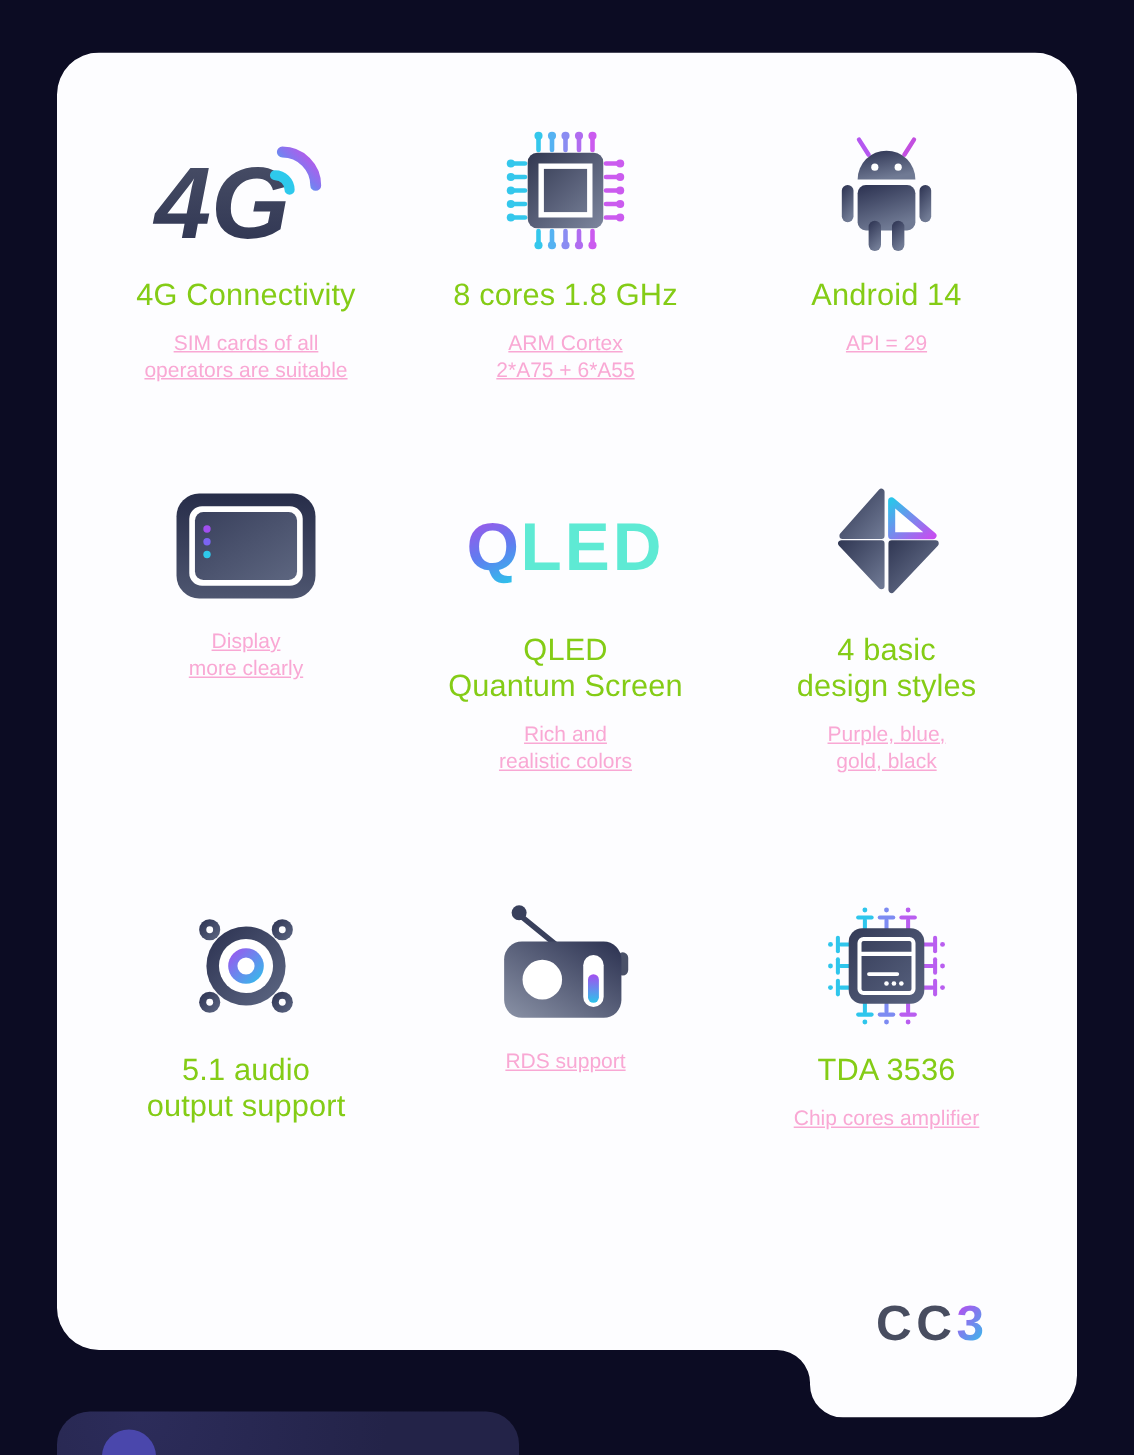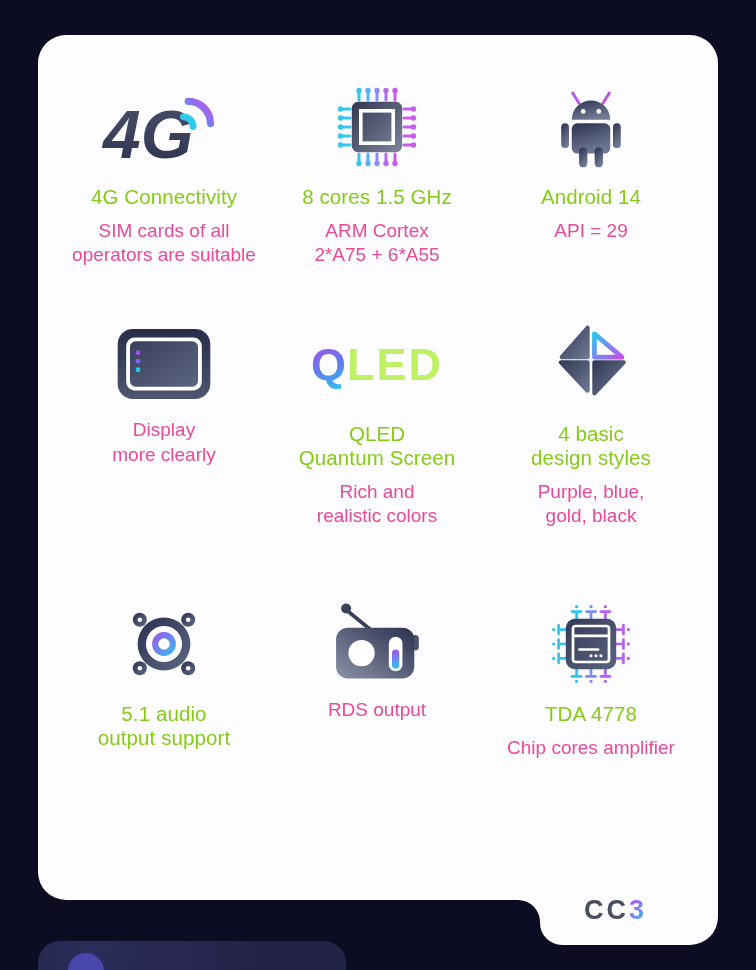--- a/index.html
+++ b/index.html
@@ -10,28 +10,28 @@
   .card-svg { position:absolute; left:38px; top:35px; width:680px; height:910px; }
 
   .content { position:absolute; left:38px; top:35px; width:680px;
              display:grid; grid-template-columns:252px 174px 254px;
              grid-template-rows:237px 280px 280px; padding-top:48px; }
 
   .cell { display:flex; flex-direction:column; align-items:center; text-align:center; }
   .icon-area { height:88px; display:flex; align-items:center; justify-content:center; }
   .f-title { margin-top:14px; font-size:20.5px; line-height:1.16; font-weight:normal;
              color:#84cc16; white-space:nowrap; letter-spacing:0.1px; }
-  .f-sub { margin-top:10px; font-size:19px; line-height:1.3; color:#ec4899; white-space:nowrap; }
+  .f-sub { margin-top:10px; font-size:14px; line-height:1.3; color:#f9a8d4; white-space:nowrap;text-decoration:underline; }
 
   .qled { font-size:45px; font-weight:800; line-height:1; letter-spacing:1px; }
   .qled-q { background:linear-gradient(155deg,#a94fe8 8%,#5f7df0 55%,#2cc4ea 95%);
             -webkit-background-clip:text; background-clip:text; color:transparent; }
-  .qled-rest { color:#bef264; letter-spacing:2px; }
-
-  .cc3 { position:absolute; left:584px; top:895px; font-size:27px; font-weight:800;
+  .qled-rest { color:#5eead4; letter-spacing:2px; }
+
+  .cc3 { position:absolute; left:584px; top:863px; font-size:33px; font-weight:800;
          letter-spacing:3px; color:#484d60; }
   .cc3 .three { background:linear-gradient(130deg,#b44ff0 15%,#2cc4ea 90%);
                 -webkit-background-clip:text; background-clip:text; color:transparent; }
 
   .next-card { position:absolute; left:38px; top:941px; width:308px; height:29px;
                border-radius:22px 22px 0 0;
                background:radial-gradient(circle at 18% 10%, #2c2c5a 0, #232348 65%); }
   .next-dot { position:absolute; left:30px; top:12px; width:36px; height:36px;
               border-radius:50%; background:#4a47ac; }
 </style>
@@ -133,21 +133,21 @@
             <circle cx="90.5" cy="30" r="3"></circle>
               <circle cx="90.5" cy="40" r="3"></circle>
               <circle cx="90.5" cy="50" r="3"></circle>
             <circle cx="90.5" cy="60" r="3"></circle>
               <circle cx="90.5" cy="70" r="3"></circle>
           </g>
           <rect x="22" y="22" width="56" height="56" rx="7" fill="url(#cpuSlate)"></rect>
           <rect x="32" y="32" width="36" height="36" fill="none" stroke="#ffffff" stroke-width="4"></rect>
         </svg>
       </div>
-      <h3 class="f-title">8 cores 1.5 GHz</h3>
+      <h3 class="f-title">8 cores 1.8 GHz</h3>
       <p class="f-sub">ARM Cortex<br>2*A75 + 6*A55</p>
     </div>
 
     <div class="cell">
       <div class="icon-area">
         <svg width="92" height="88" viewBox="0 0 100 96">
           <defs>
             <linearGradient id="droidSlate" x1="0" y1="0" x2="0.4" y2="1">
               <stop offset="0" stop-color="#2b3150"></stop>
                 <stop offset="1" stop-color="#707a94"></stop>
@@ -275,21 +275,21 @@
           </defs>
           <circle cx="21" cy="11" r="5.5" fill="#39405c"></circle>
           <line x1="23" y1="14" x2="50" y2="36" stroke="#39405c" stroke-width="4" stroke-linecap="round"></line>
           <rect x="93" y="40" width="8" height="17" rx="4" fill="#4a5168"></rect>
           <rect x="10" y="32" width="86" height="56" rx="13" fill="url(#radSlate)"></rect>
           <circle cx="38" cy="60" r="14.5" fill="#ffffff"></circle>
           <rect x="68" y="42" width="15" height="38" rx="7.5" fill="#ffffff"></rect>
           <rect x="71.5" y="56" width="8" height="21" rx="4" fill="url(#radTuner)"></rect>
         </svg>
       </div>
-      <p class="f-sub">RDS output</p>
+      <p class="f-sub">RDS support</p>
     </div>
 
     <div class="cell">
       <div class="icon-area">
         <svg width="90" height="90" viewBox="0 0 100 100">
           <defs>
             <linearGradient id="tdaSlate" x1="0" y1="0" x2="1" y2="1">
               <stop offset="0" stop-color="#343b57"></stop>
                 <stop offset="1" stop-color="#596380"></stop>
             </linearGradient>
@@ -346,21 +346,21 @@
           <rect x="30" y="30" width="40" height="40" rx="3" fill="none" stroke="#ffffff" stroke-width="3"></rect>
           <line x1="30" y1="41" x2="70" y2="41" stroke="#ffffff" stroke-width="3"></line>
           <line x1="37" y1="56" x2="58" y2="56" stroke="#ffffff" stroke-width="2.8" stroke-linecap="round"></line>
           <g fill="#ffffff">
             <circle cx="50" cy="63" r="1.7"></circle>
               <circle cx="55.5" cy="63" r="1.7"></circle>
               <circle cx="61" cy="63" r="1.7"></circle>
           </g>
         </svg>
       </div>
-      <h3 class="f-title">TDA 4778</h3>
+      <h3 class="f-title">TDA 3536</h3>
       <p class="f-sub">Chip cores amplifier</p>
     </div>
 
   </div>
 
   <div class="cc3"><span>CC</span><span class="three">3</span></div>
 
   <div class="next-card">
     <div class="next-dot"></div>
   </div>

